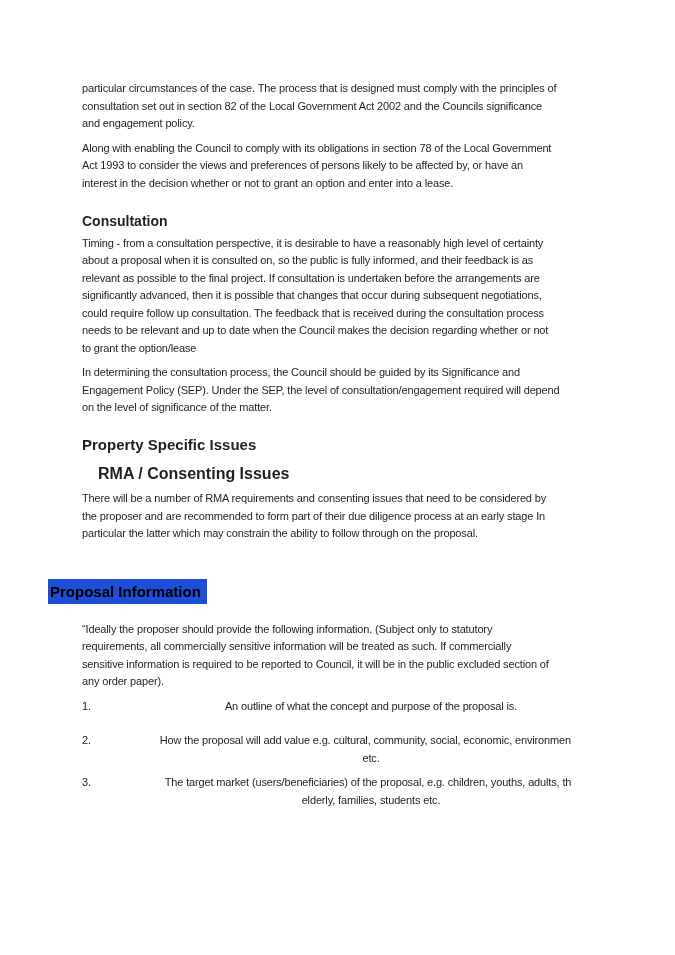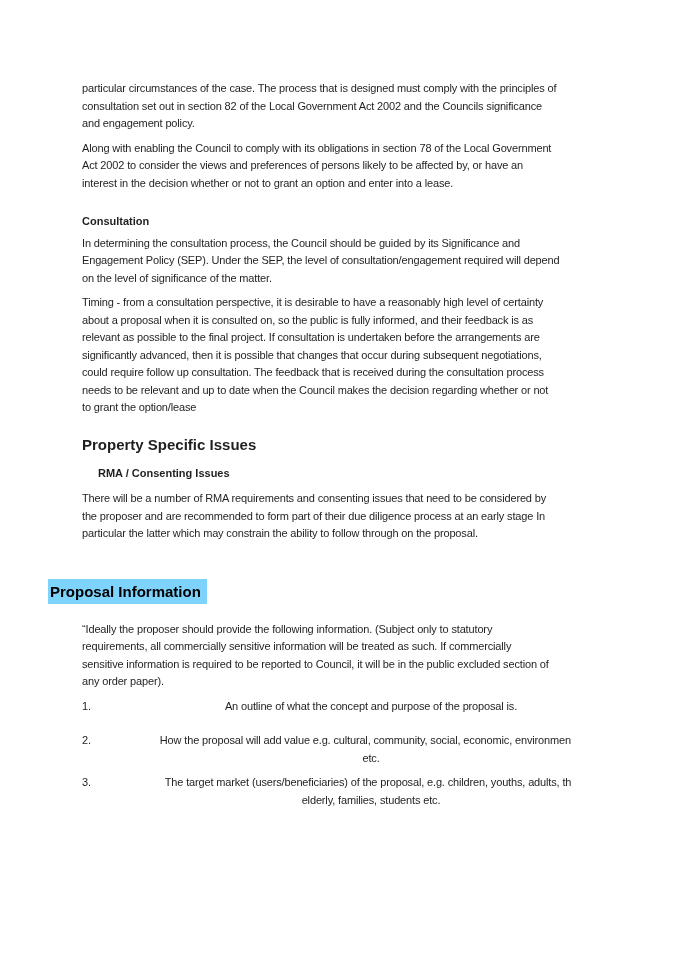--- a/index.html
+++ b/index.html
@@ -23,33 +23,33 @@
     width: 545px;
   }
   .para {
     font-size: 11px;
     line-height: 17.5px;
     letter-spacing: -0.15px;
     white-space: pre-line;
     margin: 0 0 7px 0;
   }
   .h-small {
-    font-size: 11px;
+    font-size: 14px;
     line-height: 17.5px;
     font-weight: bold;
     margin: 21px 0 4px 0;
   }
   .h-medium {
     font-size: 15px;
     line-height: 18px;
     font-weight: bold;
     margin: 19px 0 11px 0;
   }
   .h-rma {
-    font-size: 11px;
+    font-size: 16px;
     line-height: 17.5px;
     font-weight: bold;
     margin: 5px 0 0 0;
     padding-left: 16px;
   }
   .p-after-rma {
     margin-top: 8px;
   }
   .h-big-wrap {
     margin: 36px 0 17px -34px;
@@ -86,48 +86,48 @@
 <body>
 
 <div class="page">
   <div class="content">
 
     <p class="para">particular circumstances of the case. The process that is designed must comply with the principles of
 consultation set out in section 82 of the Local Government Act 2002 and the Councils significance
 and engagement policy.</p>
 
     <p class="para">Along with enabling the Council to comply with its obligations in section 78 of the Local Government
-Act 2002 to consider the views and preferences of persons likely to be affected by, or have an
+Act 1993 to consider the views and preferences of persons likely to be affected by, or have an
 interest in the decision whether or not to grant an option and enter into a lease.</p>
 
     <div class="h-small">Consultation</div>
-
-    <p class="para">In determining the consultation process, the Council should be guided by its Significance and
-Engagement Policy (SEP). Under the SEP, the level of consultation/engagement required will depend
-on the level of significance of the matter.</p>
 
     <p class="para">Timing - from a consultation perspective, it is desirable to have a reasonably high level of certainty
 about a proposal when it is consulted on, so the public is fully informed, and their feedback is as
 relevant as possible to the final project. If consultation is undertaken before the arrangements are
 significantly advanced, then it is possible that changes that occur during subsequent negotiations,
 could require follow up consultation. The feedback that is received during the consultation process
 needs to be relevant and up to date when the Council makes the decision regarding whether or not
 to grant the option/lease</p>
+
+    <p class="para">In determining the consultation process, the Council should be guided by its Significance and
+Engagement Policy (SEP). Under the SEP, the level of consultation/engagement required will depend
+on the level of significance of the matter.</p>
 
     <div class="h-medium">Property Specific Issues</div>
 
 
     <div class="h-rma">RMA / Consenting Issues</div>
 
     <p class="para p-after-rma">There will be a number of RMA requirements and consenting issues that need to be considered by
 the proposer and are recommended to form part of their due diligence process at an early stage In
 particular the latter which may constrain the ability to follow through on the proposal.</p>
 
     <div class="h-big-wrap">
-      <span class="h-big" style="background: #7dd3fc;">Proposal Information</span>
+      <span class="h-big" style="background: #1d4ed8;">Proposal Information</span>
     </div>
 
     <p class="para">“Ideally the proposer should provide the following information.  (Subject only to statutory
 requirements, all commercially sensitive information will be treated as such.  If commercially
 sensitive information is required to be reported to Council, it will be in the public excluded section of
 any order paper).</p>
 
     <div class="num-list">
 
       <div class="num-item">

